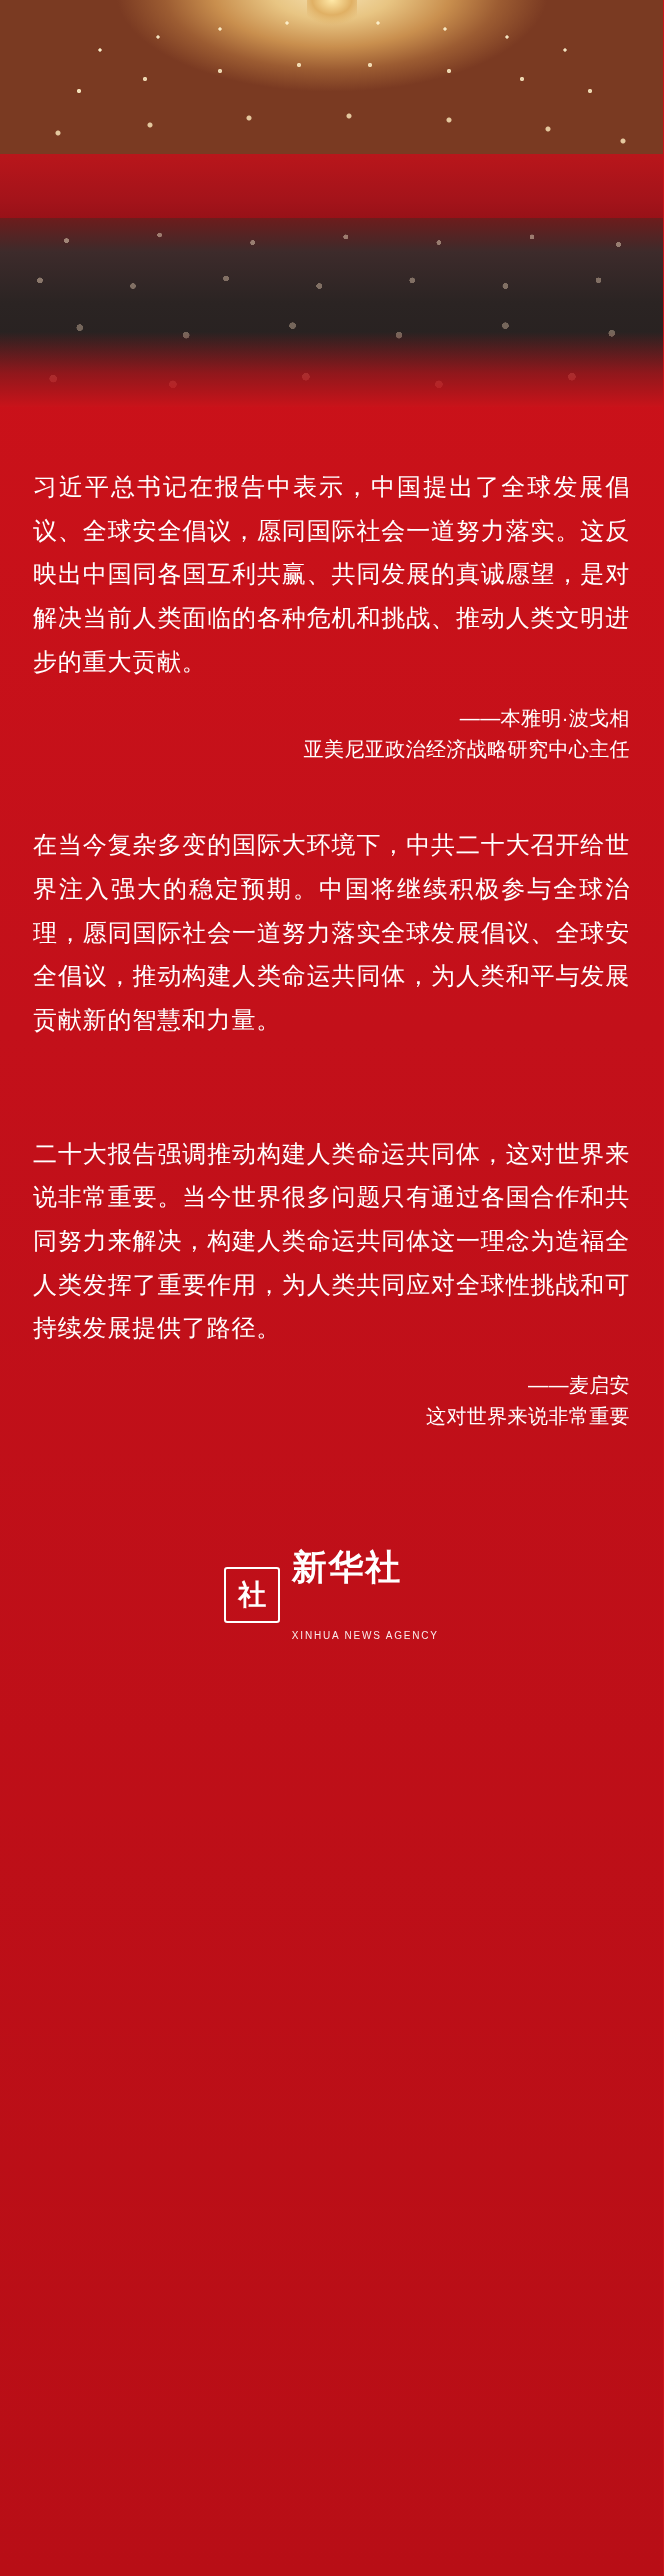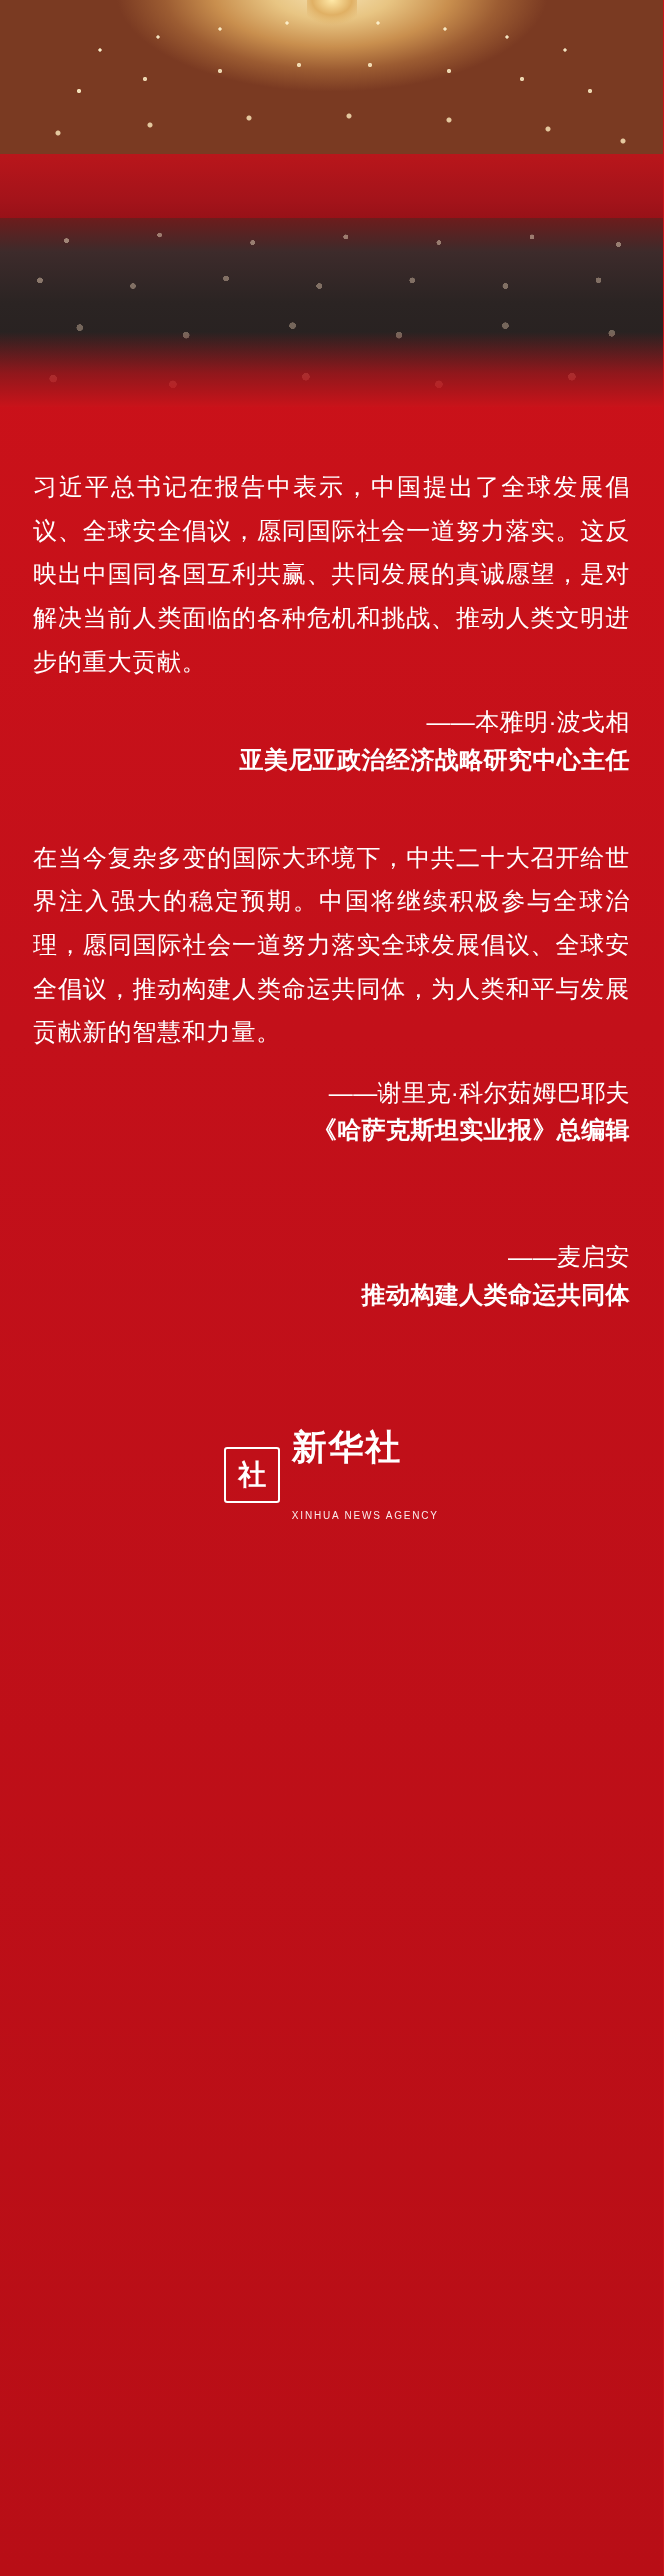--- a/index.html
+++ b/index.html
@@ -175,27 +175,27 @@
     font-size: 24px;
     line-height: 1.82;
     letter-spacing: 0.8px;
     text-align: justify;
     font-weight: 500;
   }
   .attrib {
     margin-top: 20px;
     text-align: right;
     color: #ffffff;
-    font-size: 24px;
+    font-size: 20px;
     line-height: 1.55;
     letter-spacing: 0.4px;
     font-weight: 500;
   }
   .attrib .name { display: block; }
-  .attrib .role { display: block; font-weight: bold; }
+  .attrib .role { display: block; }
 
   .block-gap-2 { }
   .block-gap-3 { margin-top: 90px; }
 
   
   .footer {
     margin-top: 100px;
     height: 125px;
     display: flex;
     align-items: center;
@@ -260,30 +260,27 @@
     <div class="quote-block">
       <div class="quote-text">习近平总书记在报告中表示，中国提出了全球发展倡议、全球安全倡议，愿同国际社会一道努力落实。这反映出中国同各国互利共赢、共同发展的真诚愿望，是对解决当前人类面临的各种危机和挑战、推动人类文明进步的重大贡献。</div>
       <div class="attrib">
         <span class="name">——本雅明·波戈相</span>
         <span class="role">亚美尼亚政治经济战略研究中心主任</span>
       </div>
     </div>
 
     <div class="quote-block block-gap-2">
       <div class="quote-text">在当今复杂多变的国际大环境下，中共二十大召开给世界注入强大的稳定预期。中国将继续积极参与全球治理，愿同国际社会一道努力落实全球发展倡议、全球安全倡议，推动构建人类命运共同体，为人类和平与发展贡献新的智慧和力量。</div>
-      <div class="attrib">
-        <span class="name">——谢里克·科尔茹姆巴耶夫</span>
-        <span class="role">《哈萨克斯坦实业报》总编辑</span>
-      </div>
     </div>
 
     <div class="quote-block block-gap-3">
+      <div class="quote-text">二十大报告强调推动构建人类命运共同体，这对世界来说非常重要。当今世界很多问题只有通过各国合作和共同努力来解决，构建人类命运共同体这一理念为造福全人类发挥了重要作用，为人类共同应对全球性挑战和可持续发展提供了路径。</div>
       <div class="attrib">
         <span class="name">——麦启安</span>
-        <span class="role">推动构建人类命运共同体</span>
+        <span class="role">这对世界来说非常重要</span>
       </div>
     </div>
 
   </div>
 
   <div class="footer">
     <div class="logo-mark">社</div>
     <div class="logo-text">
       <span class="logo-cn">新华社</span>
       <span class="logo-en">XINHUA NEWS AGENCY</span>

